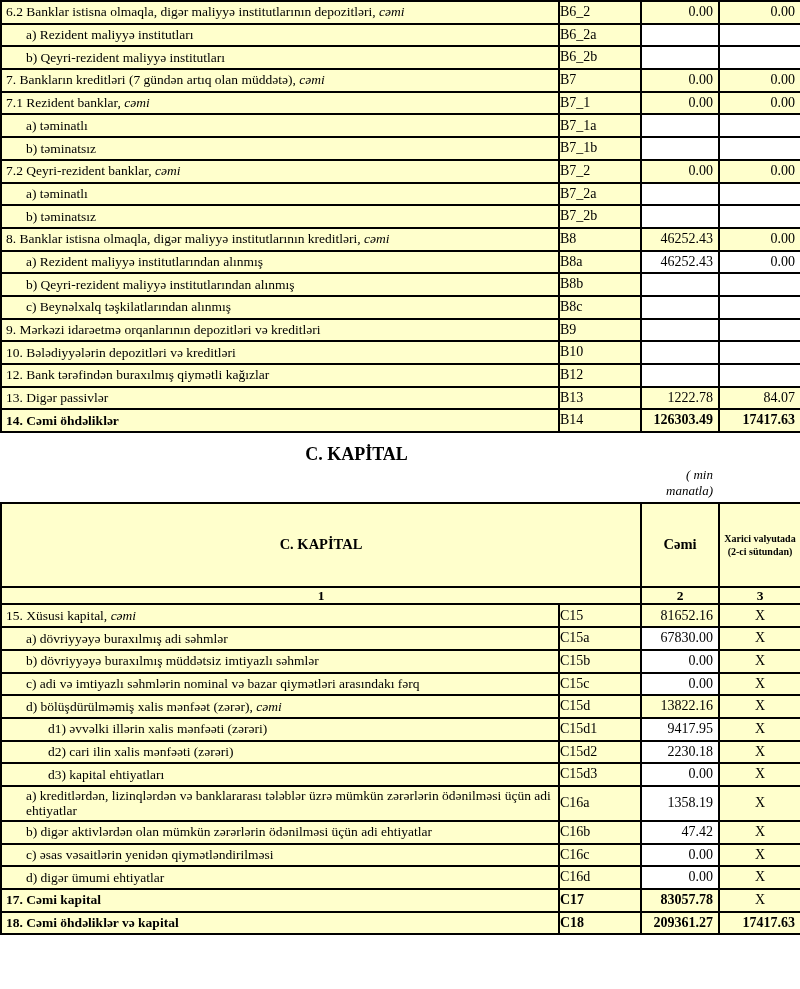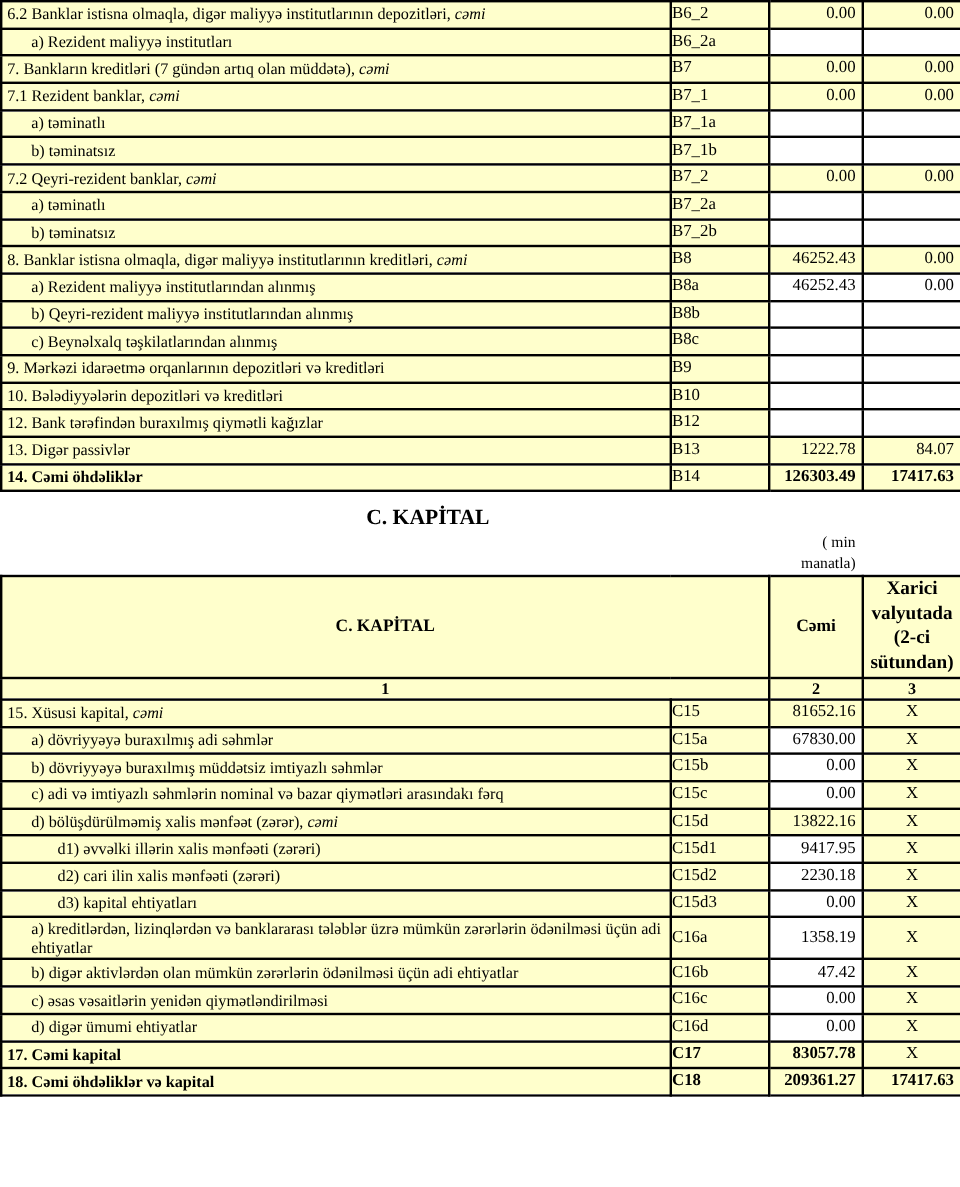--- a/index.html
+++ b/index.html
@@ -41,29 +41,30 @@
   tr.tall-row td { height: 33px; }
 
   .section-title {
     text-align: center;
     font-weight: bold;
     font-size: 18px;
     margin: 11px 0 2px 0;
   }
   .unit-note {
     text-align: right;
+    font-style: italic;
     font-size: 13px;
     line-height: 1.25;
     padding-right: 0;
     margin-bottom: 2px;
   }
 
   thead td { text-align: center; font-weight: bold; }
   td.hdr-main { height: 82px; font-size: 14.5px; }
-  td.hdr-fx { font-size: 16px; line-height: 1.3; padding: 0 2px; }
+  td.hdr-fx { font-size: 10px; line-height: 1.3; padding: 0 2px; }
   tr.num-row td { height: 13px; font-size: 13.5px; }
 </style>
 </head>
 <body>
 
 <div class="page">
 
   <table>
     <colgroup>
       <col style="width:558px">
@@ -74,20 +75,26 @@
     <tbody id="liabilities-body">
         <tr>
           <td class="desc indent-0"><span>6.2 Banklar istisna olmaqla, digər maliyyə institutlarının depozitləri, </span><span class="it">cəmi</span></td>
           <td class="code">B6_2</td>
           <td class="val">0.00</td>
           <td class="val">0.00</td>
         </tr>
         <tr>
           <td class="desc indent-1"><span>a) Rezident maliyyə institutları</span><span class="it"></span></td>
           <td class="code">B6_2a</td>
+          <td class="val input"></td>
+          <td class="val input"></td>
+        </tr>
+        <tr>
+          <td class="desc indent-1"><span>b) Qeyri-rezident maliyyə institutları</span><span class="it"></span></td>
+          <td class="code">B6_2b</td>
           <td class="val input"></td>
           <td class="val input"></td>
         </tr>
         <tr>
           <td class="desc indent-0"><span>7. Bankların kreditləri (7 gündən artıq olan müddətə), </span><span class="it">cəmi</span></td>
           <td class="code">B7</td>
           <td class="val">0.00</td>
           <td class="val">0.00</td>
         </tr>
         <tr>

